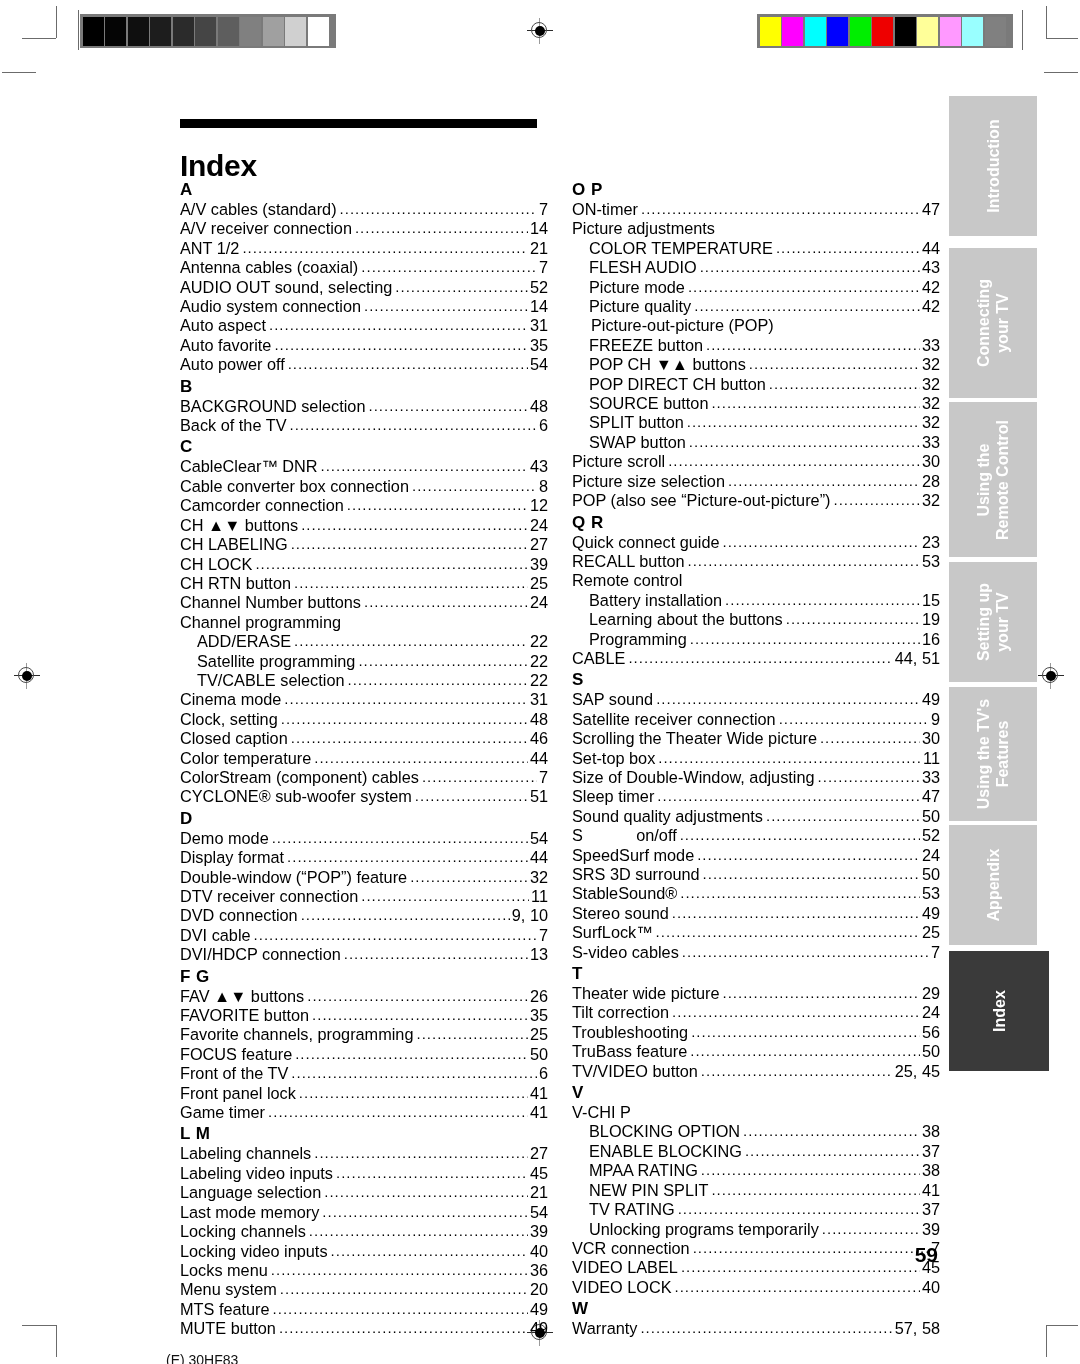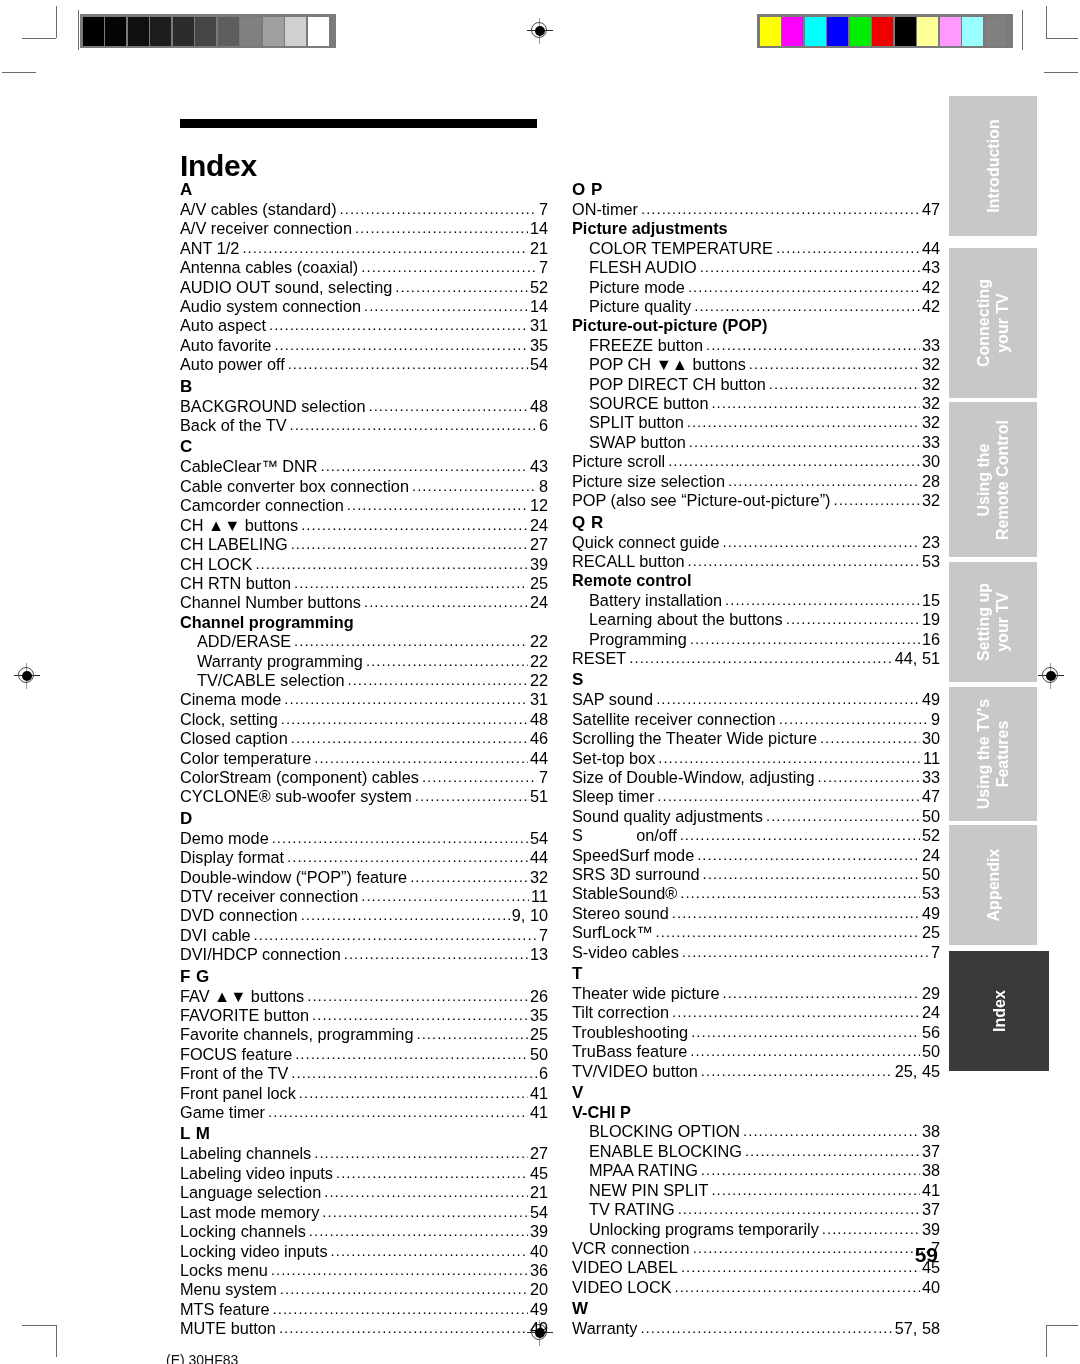--- a/index.html
+++ b/index.html
@@ -141,21 +141,21 @@
   .entry .leader::before {
     content: "..................................................................................................................";
   }
   .entry .pg {
     flex: 0 0 auto;
     padding-left: 2px;
     text-align: right;
   }
 
   .indent1 .label { padding-left: 17px; }
-  .noleader { font-size: 16.3px; line-height: 19.4px; white-space: nowrap; font-weight: bold; }
+  .noleader { font-size: 16.3px; line-height: 19.4px; white-space: nowrap; }
 
   
   .tabs {
     position: absolute;
     left: 949px;
     top: 96px;
     width: 88px;
   }
   .tab {
     position: absolute;
@@ -373,21 +373,21 @@
           <span class="leader"></span>
           <span class="pg">24</span>
         </div>
         <div class="noleader"><span class="label" style="padding-left: 0px;">Channel programming</span></div>
         <div class="entry indent1">
           <span class="label">ADD/ERASE</span>
           <span class="leader"></span>
           <span class="pg">22</span>
         </div>
         <div class="entry indent1">
-          <span class="label">Warranty programming</span>
+          <span class="label">Satellite programming</span>
           <span class="leader"></span>
           <span class="pg">22</span>
         </div>
         <div class="entry indent1">
           <span class="label">TV/CABLE selection</span>
           <span class="leader"></span>
           <span class="pg">22</span>
         </div>
         <div class="entry">
           <span class="label">Cinema mode</span>
@@ -564,21 +564,21 @@
         <div class="entry indent1">
           <span class="label">Picture mode</span>
           <span class="leader"></span>
           <span class="pg">42</span>
         </div>
         <div class="entry indent1">
           <span class="label">Picture quality</span>
           <span class="leader"></span>
           <span class="pg">42</span>
         </div>
-        <div class="noleader"><span class="label" style="padding-left: 0px;">Picture-out-picture (POP)</span></div>
+        <div class="noleader"><span class="label" style="padding-left: 0px; margin-left: 19px;">Picture-out-picture (POP)</span></div>
         <div class="entry indent1">
           <span class="label">FREEZE button</span>
           <span class="leader"></span>
           <span class="pg">33</span>
         </div>
         <div class="entry indent1">
           <span class="label">POP CH ▼▲ buttons</span>
           <span class="leader"></span>
           <span class="pg">32</span>
         </div>
@@ -638,21 +638,21 @@
           <span class="label">Learning about the buttons</span>
           <span class="leader"></span>
           <span class="pg">19</span>
         </div>
         <div class="entry indent1">
           <span class="label">Programming</span>
           <span class="leader"></span>
           <span class="pg">16</span>
         </div>
         <div class="entry">
-          <span class="label">RESET</span>
+          <span class="label">CABLE</span>
           <span class="leader"></span>
           <span class="pg">44, 51</span>
         </div>
         <div class="letter-head">S</div>
         <div class="entry">
           <span class="label">SAP sound</span>
           <span class="leader"></span>
           <span class="pg">49</span>
         </div>
         <div class="entry">

